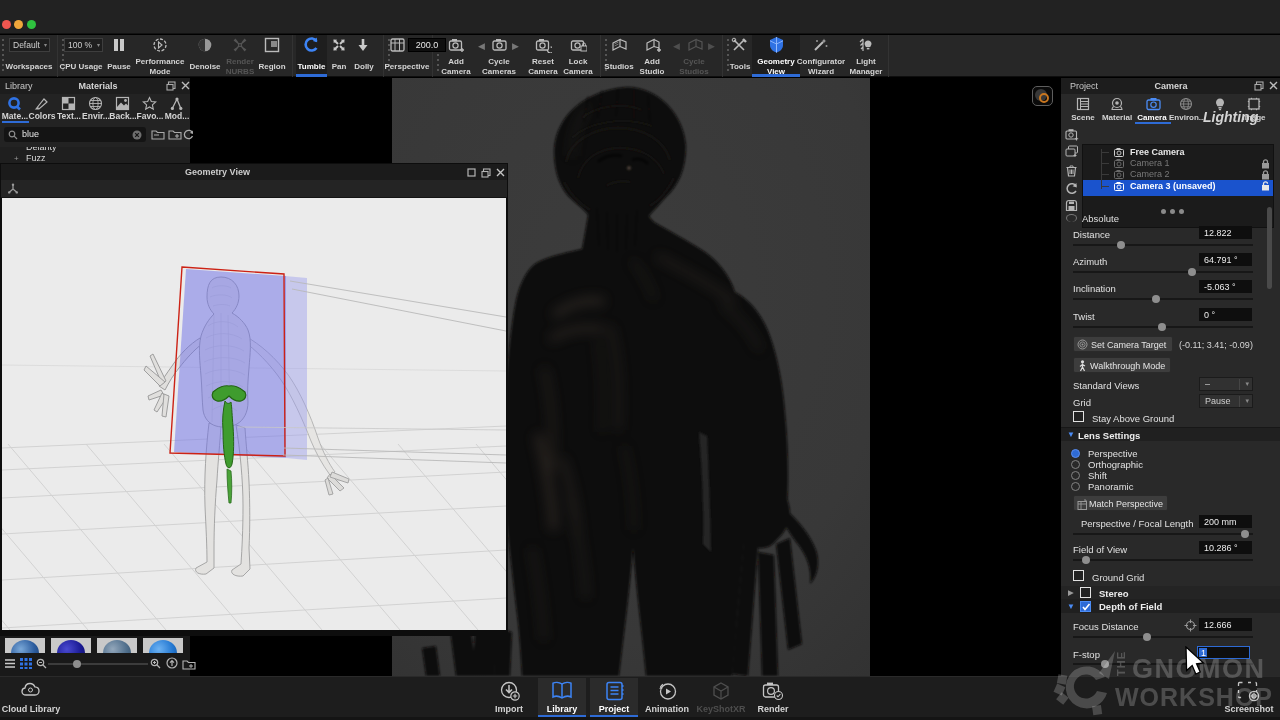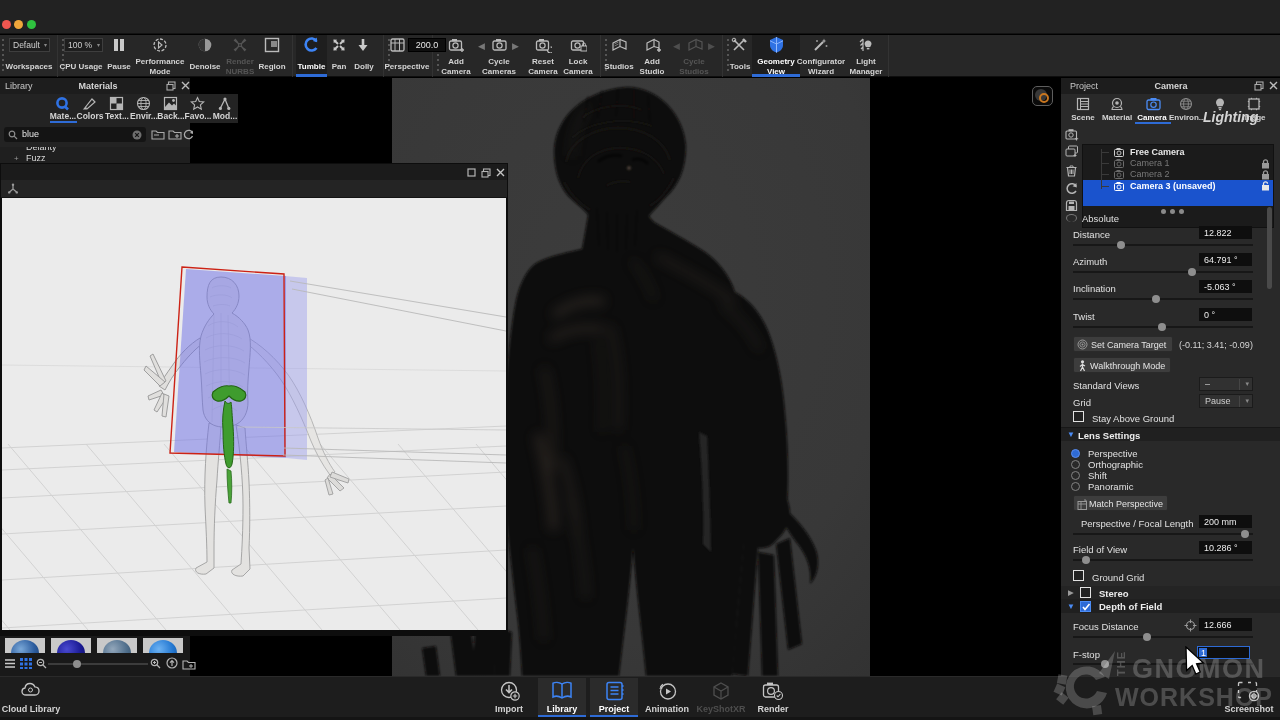--- a/index.html
+++ b/index.html
@@ -290,21 +290,21 @@
       <div class="abs" style="left:58px;top:3px;width:80px;text-align:center;font-size:9px;font-weight:bold;color:#d6d6d6;">Materials</div>
       <svg class="abs" style="left:166px;top:3px;" width="10" height="10" viewBox="0 0 10 10">
           <rect x="2.5" y="1" width="6.5" height="6.5" fill="none" stroke="#aaa" stroke-width="1.1"></rect>
           <rect x="1" y="3.5" width="6" height="5.5" fill="#1d1d1d" stroke="#aaa" stroke-width="1.1"></rect>
         </svg>
       <svg class="abs" style="left:181px;top:3px;" width="9" height="9" viewBox="0 0 9 9">
           <path d="M1,1 L8,8 M8,1 L1,8" stroke="#bbb" stroke-width="1.4"></path>
         </svg>
     </div>
 
-    <div class="abs" style="left:0;top:16px;width:190px;height:29px;background:#232323;margin-left:48px;">
+    <div class="abs" style="left:0;top:16px;width:190px;height:29px;background:#232323;">
       <svg class="abs" style="left:7px;top:2px;" width="15" height="15" viewBox="0 0 15 15">
           <circle cx="7" cy="7" r="4.6" fill="none" stroke="#2f72e4" stroke-width="2.6"></circle>
           <path d="M10,10.5 L13,13.5" stroke="#2f72e4" stroke-width="2.6"></path>
         </svg>
       <div class="lbl" style="left:-2px;top:18px;width:34px;font-size:8.5px;">Mate...</div>
       <div class="abs" style="left:2px;top:27px;width:27px;height:2px;background:#2e6bd6;"></div>
       <svg class="abs" style="left:34px;top:2px;" width="15" height="15" viewBox="0 0 15 15">
           <path d="M2,13 L10,3 L13,6 L5,13 Z" fill="none" stroke="#b5b5b5" stroke-width="1.2"></path>
           <path d="M2,13 L5,13 L4,10.5 Z" fill="#b5b5b5"></path>
         </svg>
@@ -501,21 +501,21 @@
             <rect x="0.5" y="1.5" width="9" height="7" rx="1" fill="none" stroke="#6b6b6b" stroke-width="1"></rect>
             <circle cx="5" cy="5" r="2" fill="none" stroke="#6b6b6b" stroke-width=".9"></circle>
             <rect x="2.5" y="0" width="4" height="1.6" fill="#6b6b6b"></rect>
           </svg>
         <div class="abs" style="left:47px;top:0px;color:#787878;">Camera 2</div>
         <svg class="abs" style="left:178px;top:0.5px;" width="9" height="10" viewBox="0 0 9 10">
             <rect x="1" y="4" width="7" height="5.5" fill="#9a9a9a"></rect>
             <path d="M2.5,4 V2.8 A2,2 0 0 1 6.5,2.8 V4" fill="none" stroke="#9a9a9a" stroke-width="1.3"></path>
           </svg>
       </div>
-      <div class="abs" style="left:0;top:35px;width:190px;height:26px;background:#1a53cd;">
+      <div class="abs" style="left:0;top:35px;width:190px;height:16px;background:#1a53cd;">
         <svg class="abs" style="left:31px;top:1.5px;" width="12" height="9" viewBox="0 0 12 9">
             <rect x="0.5" y="1.5" width="9" height="7" rx="1" fill="none" stroke="#fff" stroke-width="1"></rect>
             <circle cx="5" cy="5" r="2" fill="none" stroke="#fff" stroke-width=".9"></circle>
             <rect x="2.5" y="0" width="4" height="1.6" fill="#fff"></rect>
           </svg>
         <div class="abs" style="left:47px;top:1px;font-weight:bold;color:#fff;">Camera 3 (unsaved)</div>
         <svg class="abs" style="left:178px;top:1px;" width="9" height="10" viewBox="0 0 9 10">
             <rect x="1" y="4" width="7" height="5.5" fill="#e8e8e8"></rect>
             <path d="M2.5,4 V2.8 A2,2 0 0 1 6.5,2.8" fill="none" stroke="#e8e8e8" stroke-width="1.3"></path>
           </svg>
@@ -695,20 +695,21 @@
     </div>
     <div class="abs" style="left:12px;top:585px;width:180px;height:1.5px;background:#171717;"></div>
     <div class="abs" style="left:40px;top:581.5px;width:8px;height:8px;border-radius:50%;background:#8e8e8e;"></div>
 
     <div class="abs" style="left:206px;top:129px;width:5px;height:82px;border-radius:3px;background:#4a4a4a;"></div>
   </div>
 
   <div id="geowin" class="abs" style="left:0;top:163px;width:508px;height:473px;background:#0d0d0d;">
 
     <div class="abs" style="left:1px;top:1px;width:506px;height:16px;background:#1b1b1b;">
+      <div class="abs" style="left:0;top:3px;width:433px;text-align:center;font-size:9px;font-weight:bold;color:#cdcdcd;">Geometry View</div>
       <svg class="abs" style="left:466px;top:4px;" width="9" height="9" viewBox="0 0 9 9">
           <rect x="1" y="1" width="7" height="7" fill="none" stroke="#b5b5b5" stroke-width="1.2"></rect>
         </svg>
       <svg class="abs" style="left:480px;top:4px;" width="10" height="10" viewBox="0 0 10 10">
           <rect x="2.5" y="1" width="6.5" height="6.5" fill="none" stroke="#b5b5b5" stroke-width="1.1"></rect>
           <rect x="1" y="3.5" width="6" height="5.5" fill="#1b1b1b" stroke="#b5b5b5" stroke-width="1.1"></rect>
         </svg>
       <svg class="abs" style="left:495px;top:4px;" width="9" height="9" viewBox="0 0 9 9">
           <path d="M1,1 L8,8 M8,1 L1,8" stroke="#c5c5c5" stroke-width="1.4"></path>
         </svg>

